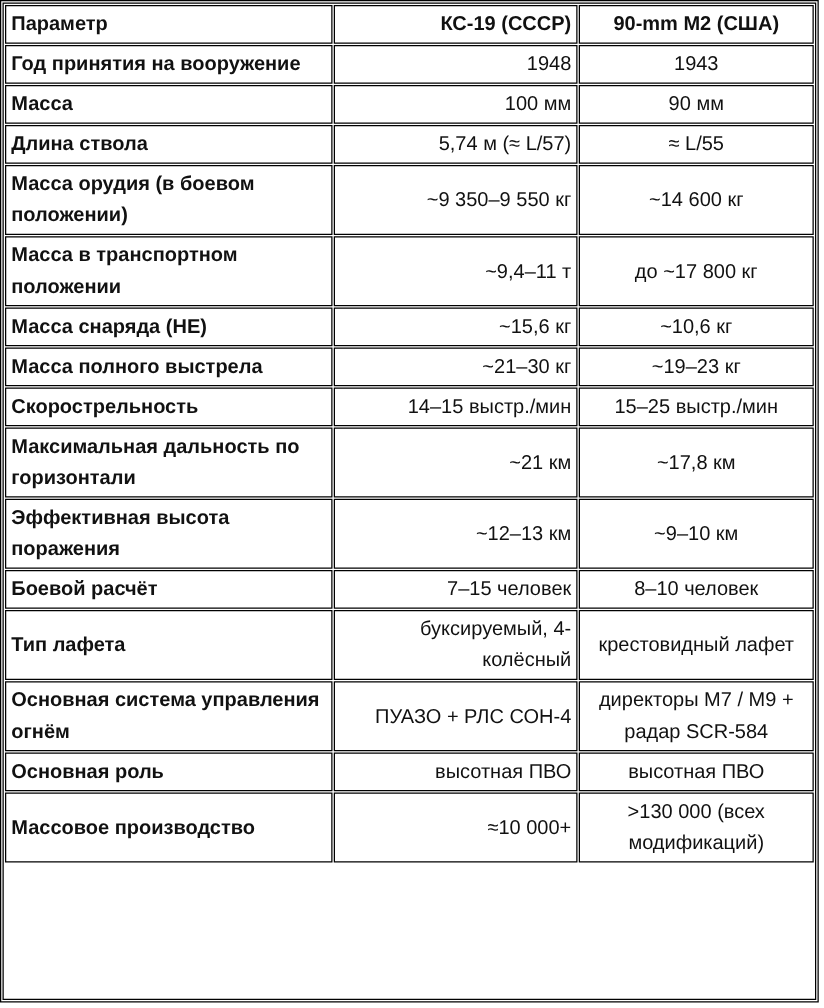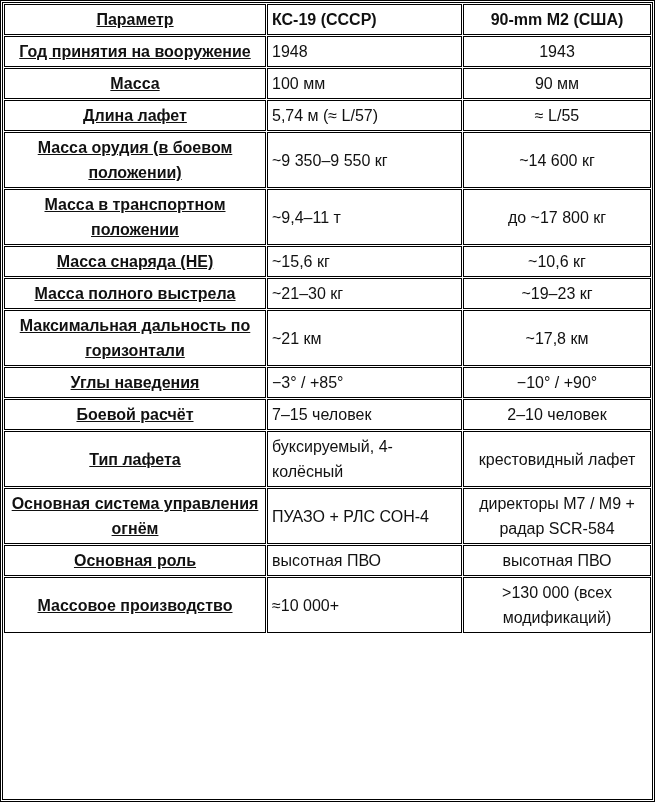--- a/index.html
+++ b/index.html
@@ -15,22 +15,22 @@
       width:100%;
       font-family:"Liberation Sans", sans-serif;
       font-size:16px; color:#111;
     }
     td, th {
       border:1px solid #000;
       padding:2px 4px;
       line-height:25px;
     }
     th { font-weight:bold; }
-    .c1 { width:252px; text-align:center; font-weight:bold;text-decoration:underline; }
-    .c2 { width:185px; text-align:left; font-weight:normal; }
+    .c1 { width:252px; text-align:left; font-weight:bold; }
+    .c2 { width:185px; text-align:right; font-weight:normal; }
     .c3 { text-align:center; font-weight:normal;margin-top:43px; }
     thead .c2, thead .c3 { font-weight:bold; }
   </style>
 </head>
 <body>
 
 <div class="wrap">
   <table>
     <thead>
       <tr>
@@ -44,21 +44,21 @@
           <td class="c1">Год принятия на вооружение</td>
           <td class="c2">1948</td>
           <td class="c3">1943</td>
         </tr>
         <tr>
           <td class="c1">Масса</td>
           <td class="c2">100 мм</td>
           <td class="c3">90 мм</td>
         </tr>
         <tr>
-          <td class="c1">Длина лафет</td>
+          <td class="c1">Длина ствола</td>
           <td class="c2">5,74 м (≈ L/57)</td>
           <td class="c3">≈ L/55</td>
         </tr>
         <tr>
           <td class="c1">Масса орудия (в боевом положении)</td>
           <td class="c2">~9 350–9 550 кг</td>
           <td class="c3">~14 600 кг</td>
         </tr>
         <tr>
           <td class="c1">Масса в транспортном положении</td>
@@ -69,33 +69,38 @@
           <td class="c1">Масса снаряда (HE)</td>
           <td class="c2">~15,6 кг</td>
           <td class="c3">~10,6 кг</td>
         </tr>
         <tr>
           <td class="c1">Масса полного выстрела</td>
           <td class="c2">~21–30 кг</td>
           <td class="c3">~19–23 кг</td>
         </tr>
         <tr>
+          <td class="c1">Скорострельность</td>
+          <td class="c2">14–15 выстр./мин</td>
+          <td class="c3">15–25 выстр./мин</td>
+        </tr>
+        <tr>
           <td class="c1">Максимальная дальность по горизонтали</td>
           <td class="c2">~21 км</td>
           <td class="c3">~17,8 км</td>
         </tr>
         <tr>
-          <td class="c1">Углы наведения</td>
-          <td class="c2">−3° / +85°</td>
-          <td class="c3">−10° / +90°</td>
+          <td class="c1">Эффективная высота поражения</td>
+          <td class="c2">~12–13 км</td>
+          <td class="c3">~9–10 км</td>
         </tr>
         <tr>
           <td class="c1">Боевой расчёт</td>
           <td class="c2">7–15 человек</td>
-          <td class="c3">2–10 человек</td>
+          <td class="c3">8–10 человек</td>
         </tr>
         <tr>
           <td class="c1">Тип лафета</td>
           <td class="c2">буксируемый, 4-колёсный</td>
           <td class="c3">крестовидный лафет</td>
         </tr>
         <tr>
           <td class="c1">Основная система управления огнём</td>
           <td class="c2">ПУАЗО + РЛС СОН-4</td>
           <td class="c3">директоры M7 / M9 + радар SCR-584</td>

